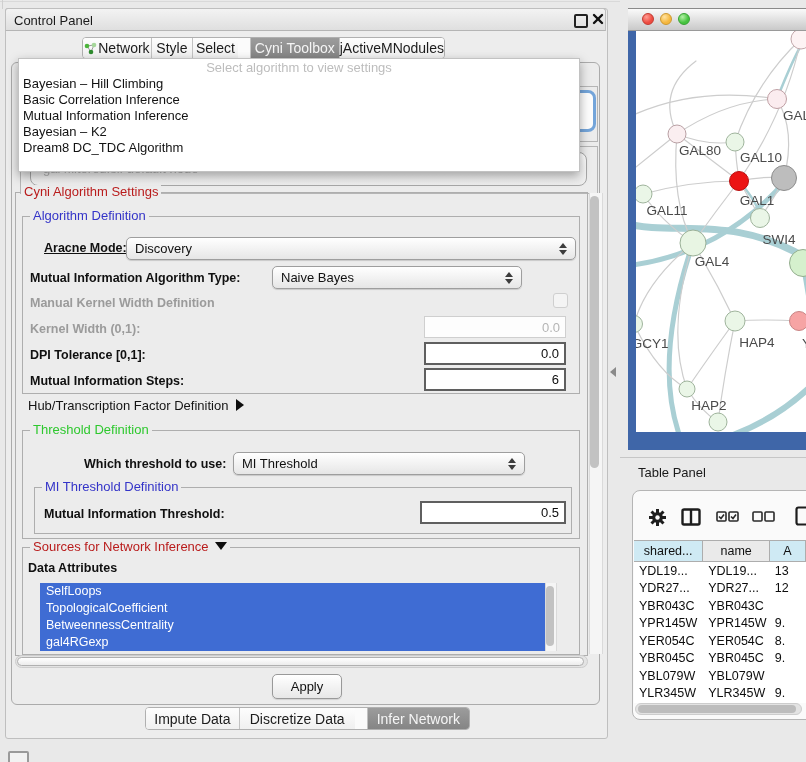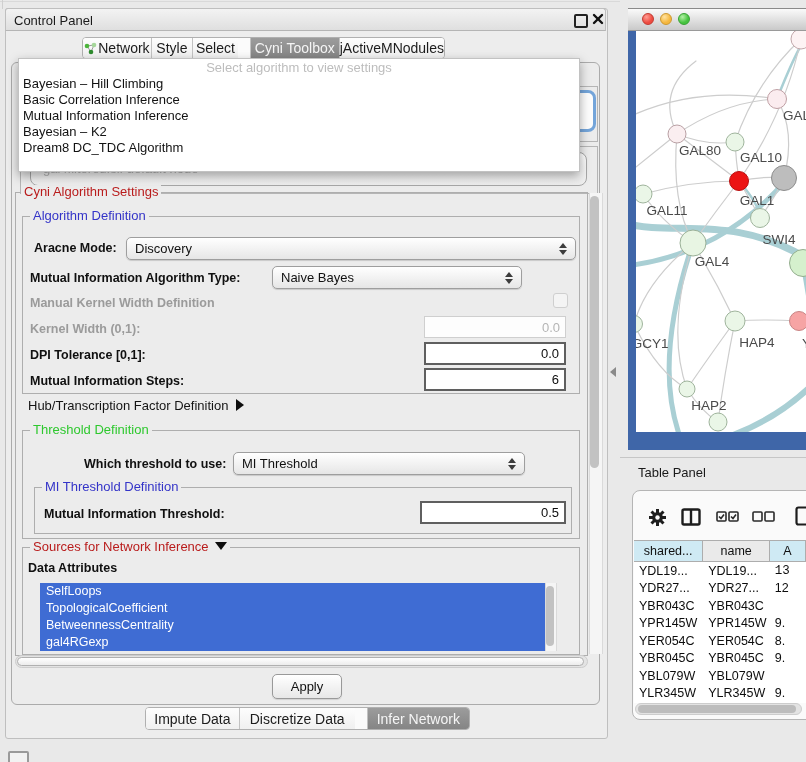--- a/index.html
+++ b/index.html
@@ -156,21 +156,21 @@
         <div class="dd-item">Dream8 DC_TDC Algorithm</div>
       </div>
   </div>
 
   <div class="abs groupbox" style="left:15px;top:192px;width:571px;height:462px;"></div>
   <div class="abs gb-label" style="left:21px;top:185px;">Cyni Algorithm Settings</div>
 
   <div class="abs groupbox" style="left:22px;top:216px;width:556px;height:176px;"></div>
   <div class="abs gb-label blue" style="left:30px;top:209px;">Algorithm Definition</div>
 
-  <div class="abs lab" style="left:34px;top:240px;">Aracne Mode:</div>
+  <div class="abs lab" style="left:44px;top:240px;text-decoration:underline;">Aracne Mode:</div>
   <div class="abs combo" style="left:126px;top:237px;width:450px;height:23px;">
     <span>Discovery</span>
     <span class="stepper">
         <span class="tri-up"></span>
         <span class="tri-dn"></span>
       </span>
   </div>
 
   <div class="abs lab" style="left:30px;top:270px;">Mutual Information Algorithm Type:</div>
   <div class="abs combo" style="left:272px;top:266px;width:250px;height:23px;">
@@ -354,21 +354,21 @@
       <div class="tp-header-row">
         <div class="tp-hcell" style="width: 77px; background: rgb(207, 234, 244);">shared...</div>
         <div class="tp-hcell" style="width: 74px; background: rgb(234, 234, 234);">name</div>
         <div class="tp-hcell" style="width: 40px; background: rgb(207, 234, 244);">A</div>
       </div>
     </div>
   <div class="abs" id="tp-rows" style="left:634px;top:562px;width:172px;height:141px;overflow:hidden;">
       <div class="tp-row">
         <div class="tp-cell" style="width: 77px;">YDL19...</div>
         <div class="tp-cell" style="width: 74px;">YDL19...</div>
-        <div class="tp-cell" style="width: 40px; font-family: Liberation Mono, monospace;">13</div>
+        <div class="tp-cell" style="width: 40px;">13</div>
       </div>
       <div class="tp-row">
         <div class="tp-cell" style="width: 77px;">YDR27...</div>
         <div class="tp-cell" style="width: 74px;">YDR27...</div>
         <div class="tp-cell" style="width: 40px;">12</div>
       </div>
       <div class="tp-row">
         <div class="tp-cell" style="width: 77px;">YBR043C</div>
         <div class="tp-cell" style="width: 74px;">YBR043C</div>
         <div class="tp-cell" style="width: 40px;"></div>

